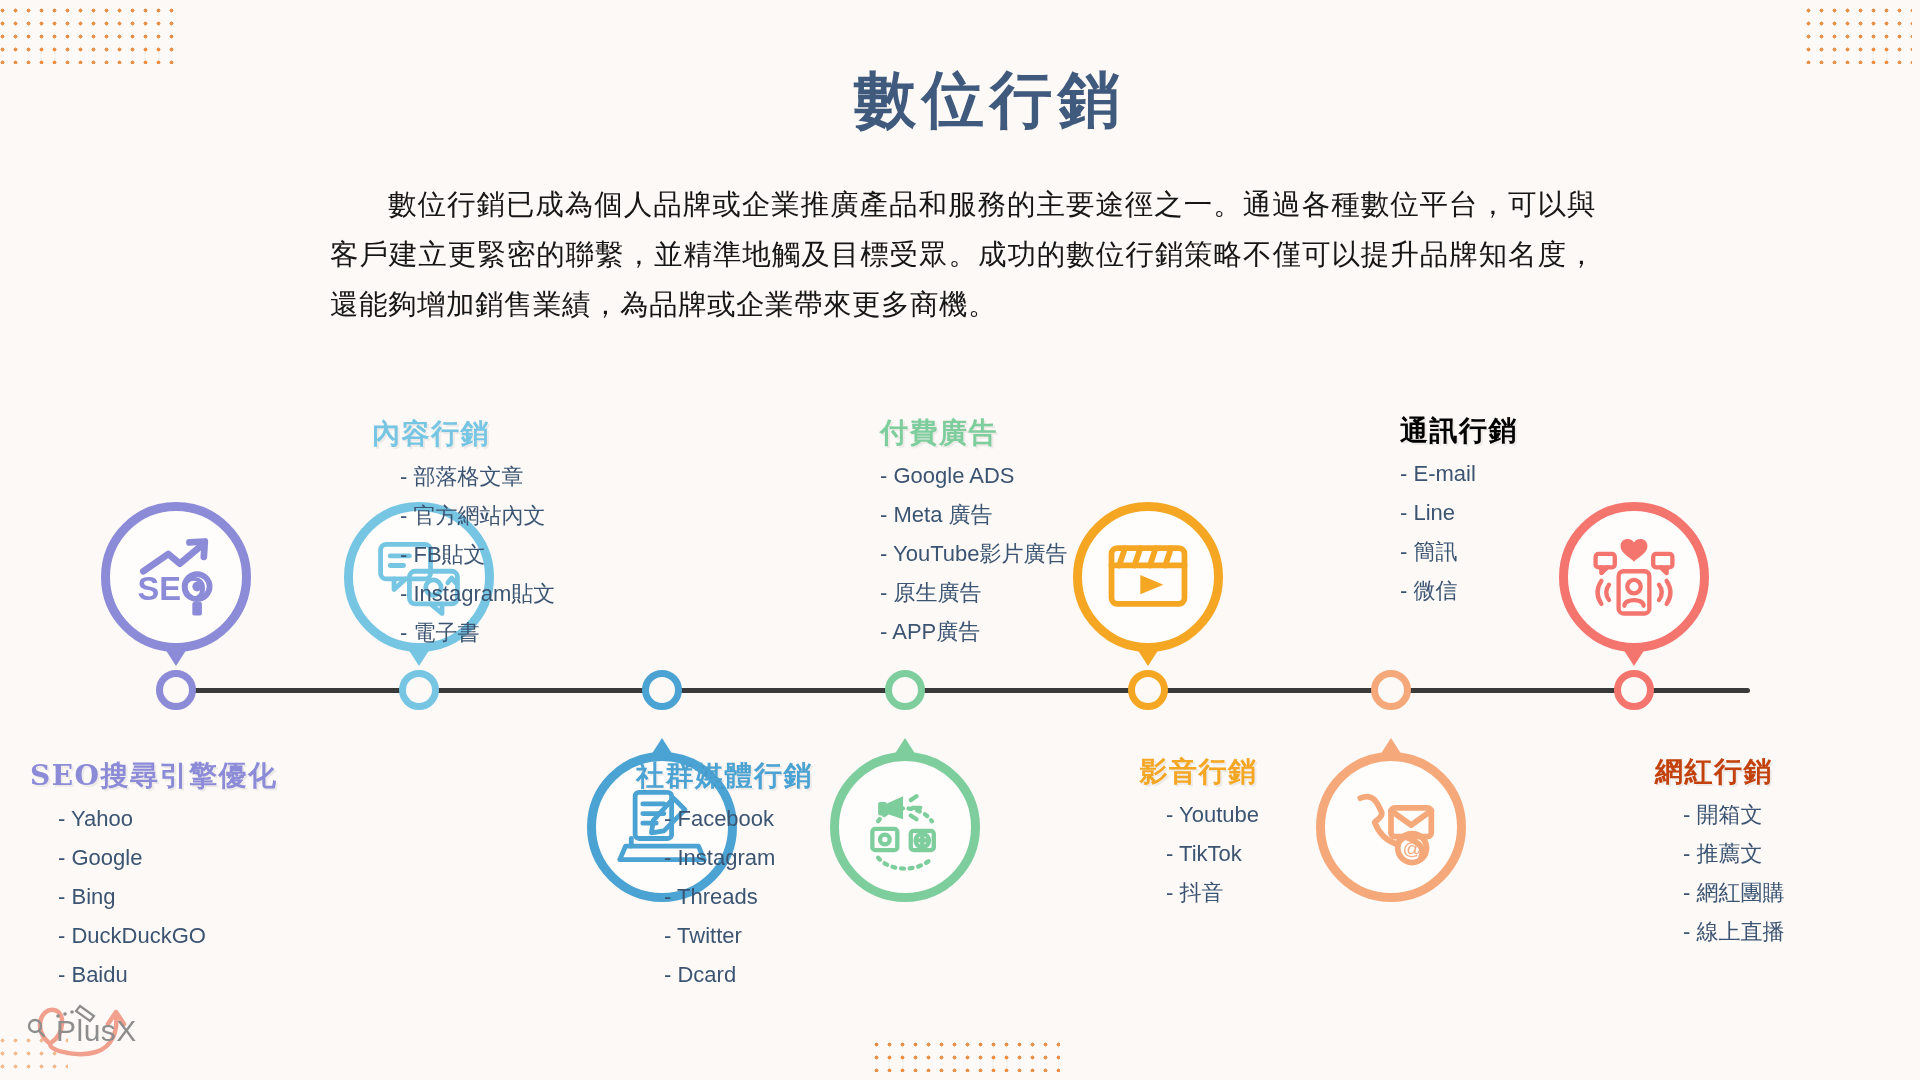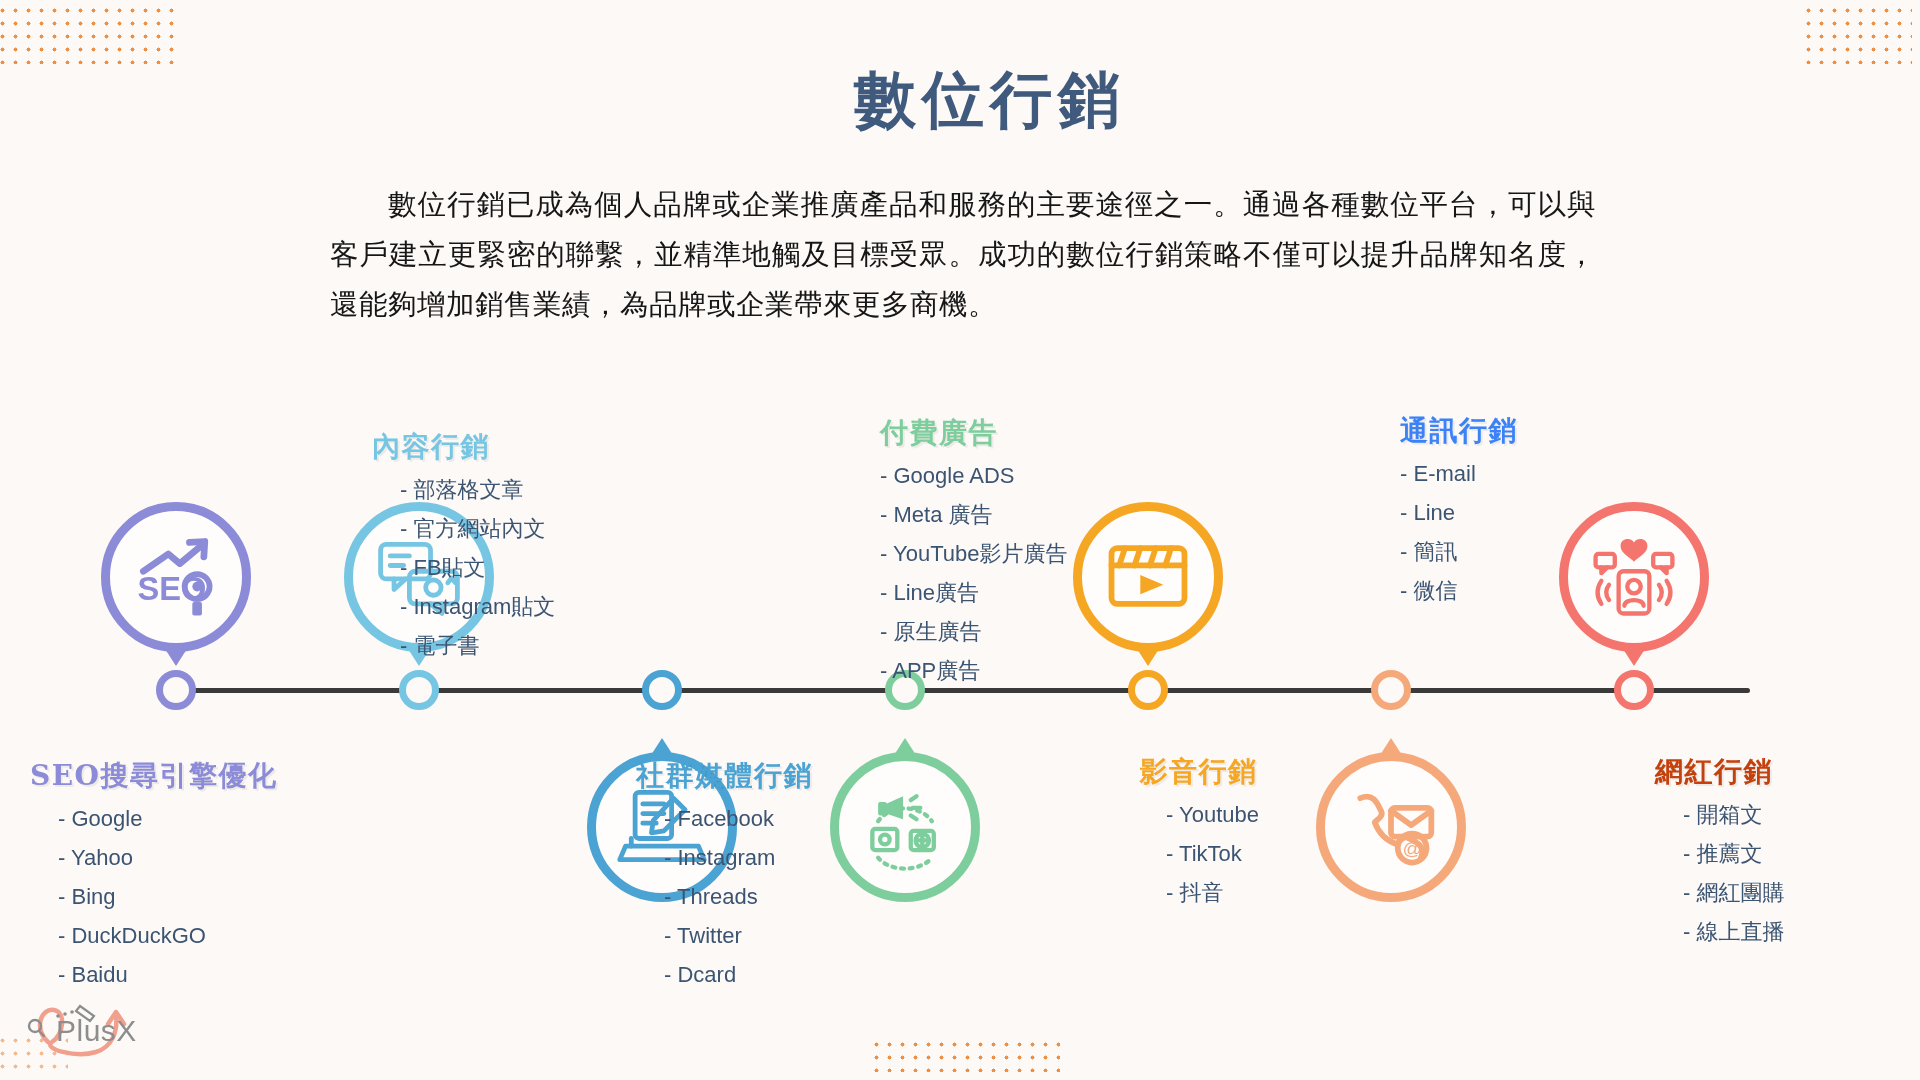--- a/index.html
+++ b/index.html
@@ -258,28 +258,28 @@
       <path d="M24 58 q-6 8 0 16 M76 58 q6 8 0 16"></path>
       <path d="M16 54 q-8 12 0 24 M84 54 q8 12 0 24"></path>
     </svg>
         </div>
       </div>
     </div>
   <div id="blocks">
       <div class="block indent" style="left: 30px; top: 757px;">
         <h3 style="color: rgb(139, 139, 216);">SEO搜尋引擎優化</h3>
         <ul>
+          <li>Yahoo</li>
           <li>Google</li>
-          <li>Yahoo</li>
           <li>Bing</li>
           <li>DuckDuckGO</li>
           <li>Baidu</li>
         </ul>
       </div>
-      <div class="block indent" style="left: 372px; top: 415px; margin-top: 13px;">
+      <div class="block indent" style="left: 372px; top: 415px;">
         <h3 style="color: rgb(118, 198, 227);">內容行銷</h3>
         <ul>
           <li>部落格文章</li>
           <li>官方網站內文</li>
           <li>FB貼文</li>
           <li>Instagram貼文</li>
           <li>電子書</li>
         </ul>
       </div>
       <div class="block indent" style="left: 590px; top: 757px; margin-left: 46px;">
@@ -291,35 +291,34 @@
           <li>Twitter</li>
           <li>Dcard</li>
         </ul>
       </div>
       <div class="block" style="left: 880px; top: 414px;">
         <h3 style="color: rgb(126, 206, 157);">付費廣告</h3>
         <ul>
           <li>Google  ADS</li>
           <li>Meta 廣告</li>
           <li>YouTube影片廣告</li>
-          <li>Line廣告</li>
           <li>原生廣告</li>
           <li>APP廣告</li>
         </ul>
       </div>
       <div class="block indent" style="left: 1138px; top: 753px;">
         <h3 style="color: rgb(245, 166, 35); text-align: center;">影音行銷</h3>
         <ul>
           <li>Youtube</li>
           <li>TikTok</li>
           <li>抖音</li>
         </ul>
       </div>
       <div class="block" style="left: 1400px; top: 412px;">
-        <h3 style="color: #3b82f6;">通訊行銷</h3>
+        <h3 style="color: #000000;">通訊行銷</h3>
         <ul>
           <li>E-mail</li>
           <li>Line</li>
           <li>簡訊</li>
           <li>微信</li>
         </ul>
       </div>
       <div class="block indent" style="left: 1655px; top: 753px;">
         <h3 style="color: #c2410c;">網紅行銷</h3>
         <ul>

